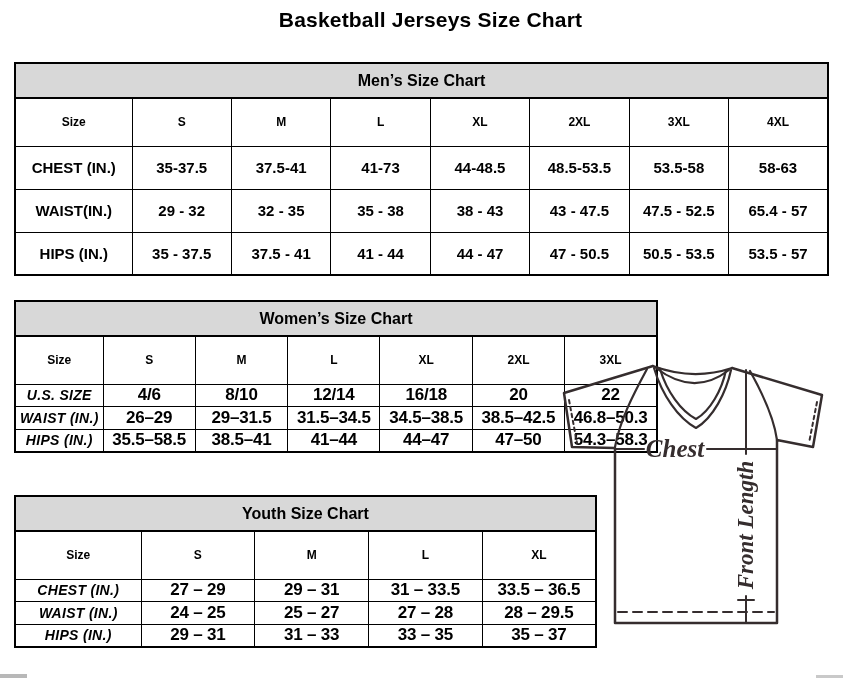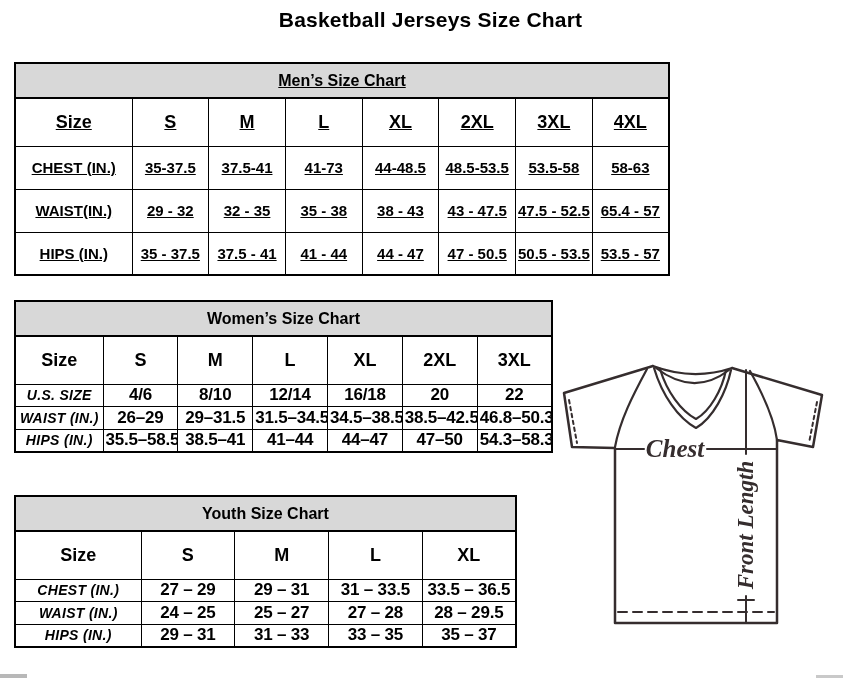--- a/index.html
+++ b/index.html
@@ -9,38 +9,38 @@
     background:#ffffff; overflow:hidden;
     font-family:"Liberation Sans", sans-serif; color:#000;
   }
   .title {
     position:absolute; top:8px; left:0; width:100%;
     text-align:center; font-size:21px; font-weight:bold;
     letter-spacing:0.2px;
     padding-left:18px;
   }
   .tbl { position:absolute; }
-  .tbl-men   { left:14px; top:62px;  width:656px;text-decoration:underline; }
-  .tbl-women { left:14px; top:300px; width:539px; }
-  .tbl-youth { left:14px; top:495px; width:503px; }
+  .tbl-men   { left:14px; top:62px;  width:815px; }
+  .tbl-women { left:14px; top:300px; width:644px; }
+  .tbl-youth { left:14px; top:495px; width:583px; }
   .caption {
     height:37px; background:#d8d8d8; border:2px solid #000;
     display:flex; align-items:center; justify-content:center;
     font-weight:bold; font-size:16px;
   }
   table {
     width:100%; border-collapse:collapse; table-layout:fixed;
     border:2px solid #000; margin-top:-2px;
   }
   th, td {
     border:1px solid #000; text-align:center; vertical-align:middle;
     font-weight:bold; padding:0 2px; overflow:hidden; white-space:nowrap;
   }
   thead tr { height:48px; }
-  thead th { font-size:18px; }
+  thead th { font-size:12px; }
   .tbl-men  th:first-child   { width:117px; }
   .tbl-women th:first-child  { width:88px; }
   .tbl-youth th:first-child  { width:126px; }
   .tbl-men tbody tr { height:43px; }
   .tbl-men tbody th, .tbl-men tbody td { font-size:15px; }
   .tbl-women tbody tr, .tbl-youth tbody tr { height:22.5px; }
   .tbl-women tbody td, .tbl-youth tbody td { font-size:17px; letter-spacing:-0.2px; }
   .tbl-women tbody th, .tbl-youth tbody th { font-size:14px; letter-spacing:0.3px;font-style:italic; }
   .diagram {
     position:absolute; left:550px; top:360px; width:293px; height:319px;

